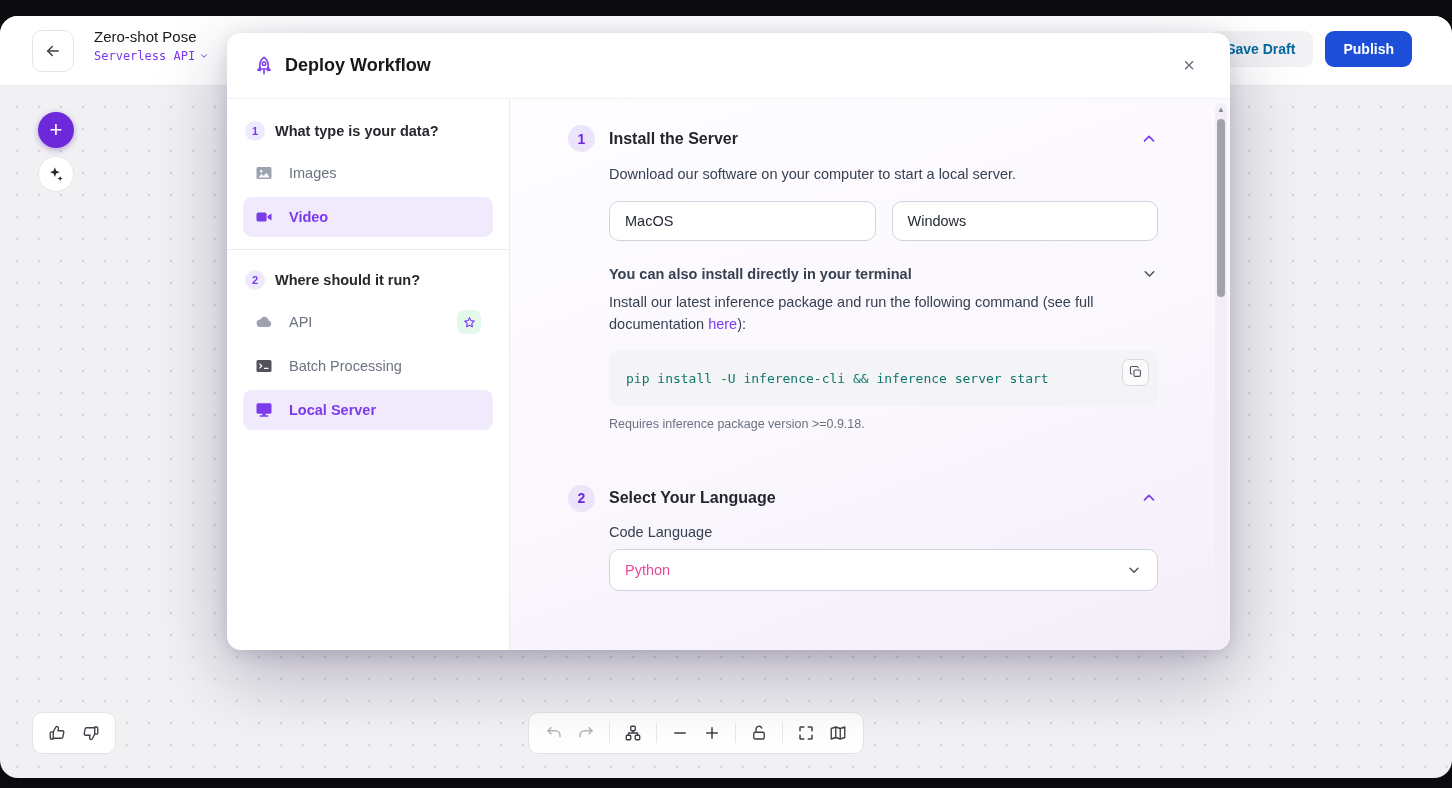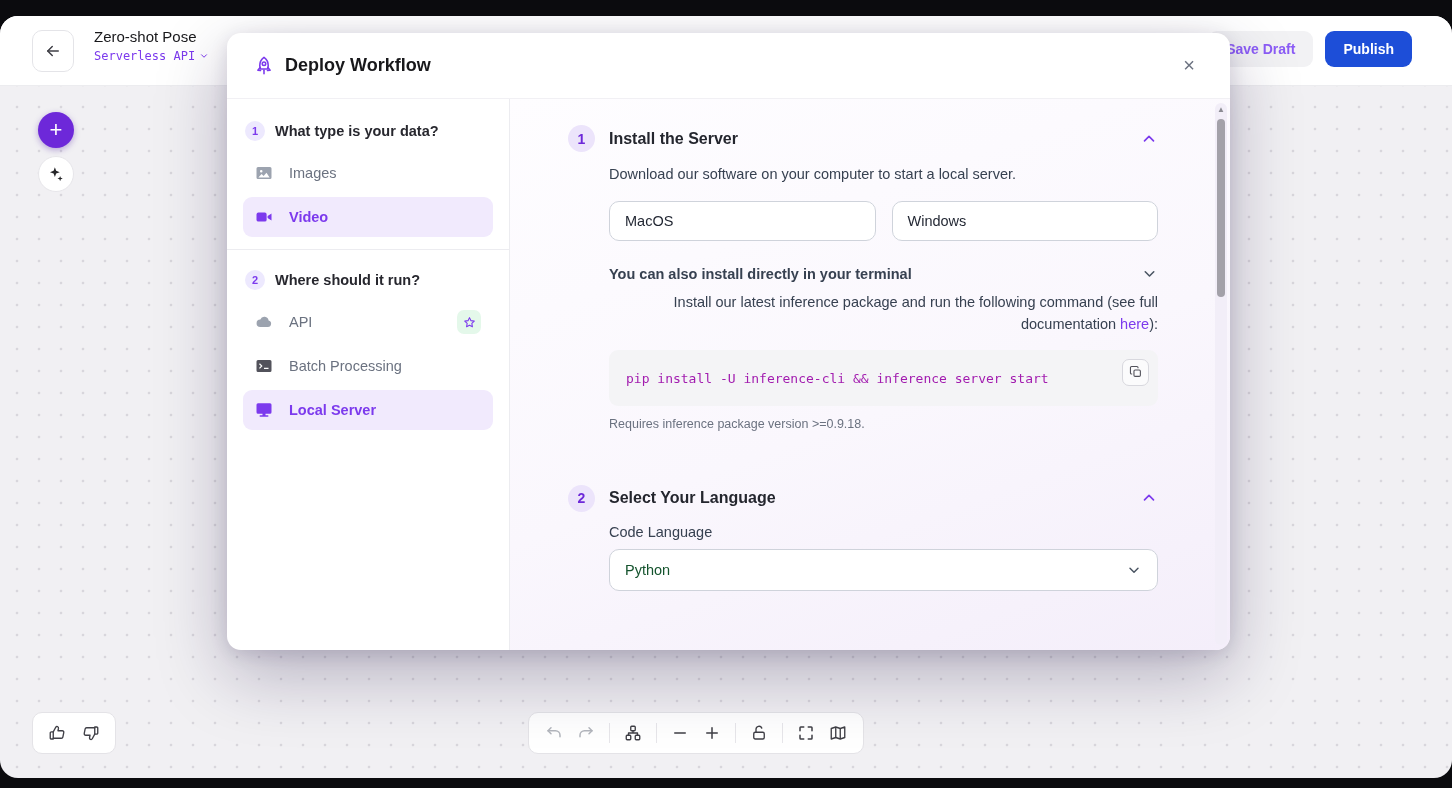--- a/index.html
+++ b/index.html
@@ -13,21 +13,21 @@
     background-position:6px 80px;
   }
   
   .topbar { position:absolute; left:0; top:0; width:100%; height:70px; background:#ffffff; border-bottom:1px solid #ececef; }
   .back-btn { position:absolute; left:32px; top:14px; width:42px; height:42px; border:1px solid #e4e4e8; border-radius:10px; background:#fff; display:flex; align-items:center; justify-content:center; color:#3f3f46; cursor:pointer; }
   .title-block { position:absolute; left:94px; top:12px; }
   .wf-title { font-size:15px; font-weight:400; color:#18181b; white-space:nowrap; }
   .wf-sub { margin-top:4px; font-family:"DejaVu Sans Mono", monospace; font-size:12px; color:#7c3aed; display:flex; align-items:center; gap:4px; cursor:pointer; }
   .topbar-actions { position:absolute; right:40px; top:15px; display:flex; gap:12px; }
   .btn { border:none; border-radius:9px; font-size:14px; font-weight:600; padding:10px 18px; cursor:pointer; font-family:inherit; }
-  .btn-savedraft { background:#f2f2f4; color:#8b5cf6; }
+  .btn-savedraft { background:#f2f2f4; color:#0369a1; }
   .btn-publish { background:#1d4ed8; color:#ffffff; }
   
   .fab { position:absolute; width:36px; height:36px; border-radius:50%; display:flex; align-items:center; justify-content:center; cursor:pointer; }
   .fab-add { left:38px; top:96px; background:#6d28d9; color:#fff; font-size:22px; font-weight:500; box-shadow:0 2px 6px rgba(70,20,160,.35); }
   .fab-magic { left:38px; top:140px; background:#ffffff; border:1px solid #e7e6ea; color:#27272a; }
   .feedback-bar { position:absolute; left:32px; bottom:24px; height:42px; background:#fff; border:1px solid #e4e3e7; border-radius:10px; display:flex; align-items:center; gap:16px; padding:0 15px; color:#3f3f46; }
   .feedback-bar .icon-btn { cursor:pointer; display:flex; }
   .canvas-toolbar { position:absolute; left:528px; bottom:24px; height:42px; background:#fff; border:1px solid #e4e3e7; border-radius:10px; display:flex; align-items:center; gap:14px; padding:0 16px; color:#3f3f46; }
   .canvas-toolbar .icon-btn { cursor:pointer; display:flex; align-items:center; }
   .icon-muted { color:#b3b6bd; }
@@ -57,29 +57,29 @@
   .sec-num { width:27px; height:27px; border-radius:50%; background:#ece4fb; color:#6d28d9; font-size:14px; font-weight:700; display:flex; align-items:center; justify-content:center; flex:none; }
   .sec-title { font-size:16px; font-weight:700; color:#24262e; flex:1; }
   .sec-chevron { color:#7c3aed; cursor:pointer; display:flex; }
   .sec-body { margin-left:41px; }
   .desc { margin-top:12px; font-size:14.5px; color:#374151; line-height:1.45; }
   .os-row { display:flex; gap:16px; margin-top:16px; }
   .os-btn { flex:1; height:40px; background:#fff; border:1px solid #cfd3db; border-radius:10px; display:flex; align-items:center; padding:0 15px; font-size:14.5px; color:#1f2430; cursor:pointer; }
   .toggle-row { margin-top:24px; display:flex; align-items:center; justify-content:space-between; cursor:pointer; }
   .toggle-label { font-size:14.5px; font-weight:600; color:#374151; }
   .toggle-chevron { color:#4b5563; display:flex; }
-  .install-p { margin-top:10px; font-size:14.5px; color:#374151; line-height:1.5; max-width:560px;text-align:right; }
+  .install-p { margin-top:10px; font-size:14.5px; color:#374151; line-height:1.5; max-width:560px; }
   .link { color:#7c3aed; cursor:pointer; }
   .code-block { margin-top:14px; background:#f4f4f6; border-radius:9px; padding:19px 46px 19px 17px; position:relative; }
-  .code-text { font-family:"DejaVu Sans Mono", monospace; font-size:13px; color:#a21caf; white-space:nowrap; }
+  .code-text { font-family:"DejaVu Sans Mono", monospace; font-size:13px; color:#0f766e; white-space:nowrap; }
   .copy-btn { position:absolute; right:9px; top:9px; width:27px; height:27px; background:#fbfbfc; border:1px solid #d8d8de; border-radius:7px; display:flex; align-items:center; justify-content:center; color:#52525b; cursor:pointer; }
   .requirement { margin-top:11px; font-size:12.5px; color:#6b7280; }
   .sec-gap { height:54px; }
   .field-label { margin-top:12px; font-size:14.5px; color:#374151; }
-  .select { margin-top:9px; height:42px; background:#fff; border:1px solid #cfd3db; border-radius:10px; display:flex; align-items:center; justify-content:space-between; padding:0 15px; font-size:14.5px; color:#14532d; cursor:pointer; }
+  .select { margin-top:9px; height:42px; background:#fff; border:1px solid #cfd3db; border-radius:10px; display:flex; align-items:center; justify-content:space-between; padding:0 15px; font-size:14.5px; color:#ec4899; cursor:pointer; }
   .select .s-chev { color:#4b5563; display:flex; }
   
   .m-scrollbar { position:absolute; right:3px; top:70px; bottom:5px; width:12px; background:#f2eef8; border-radius:6px; }
   .m-scroll-arrow { position:absolute; top:3px; left:2px; width:8px; height:8px; color:#8b8b93; font-size:8px; line-height:8px; text-align:center; }
   .m-scroll-thumb { position:absolute; top:16px; left:2px; width:8px; height:178px; background:#a3a1a9; border-radius:4px; cursor:pointer; }
   svg { display:block; }
 </style>
 </head>
 <body>
 

